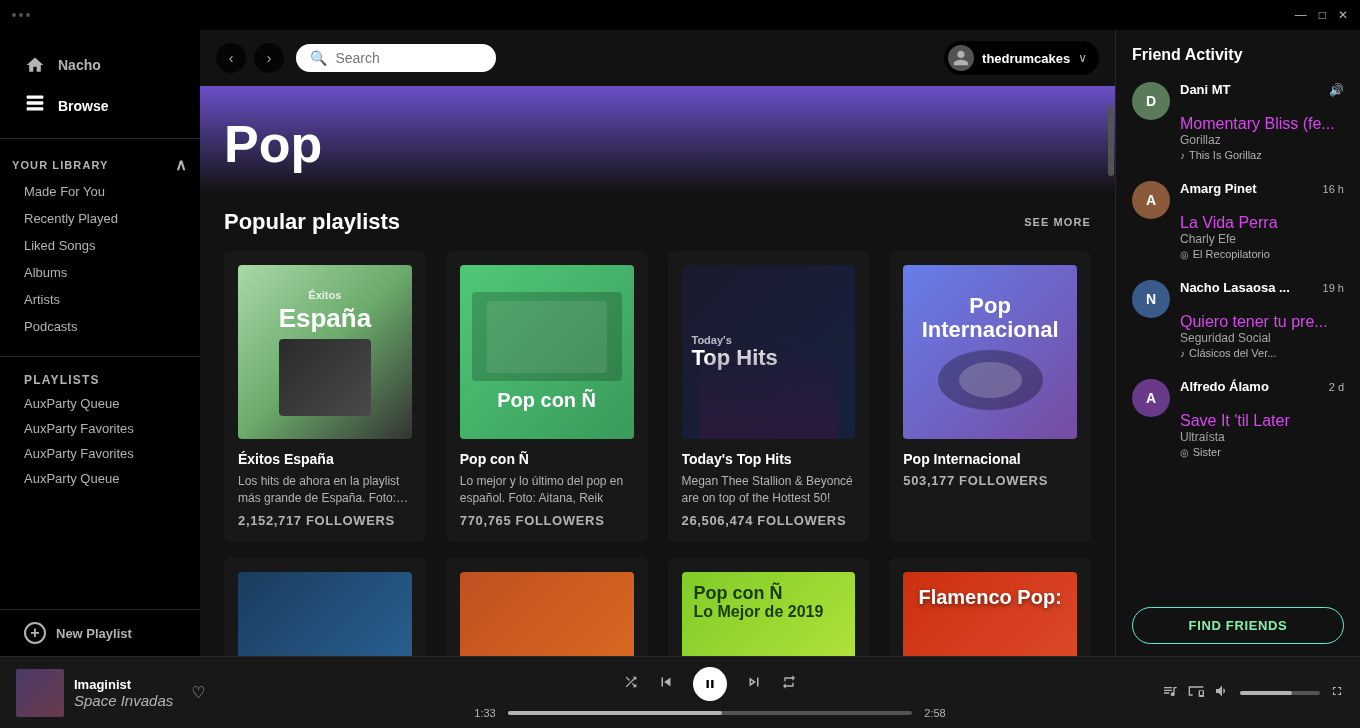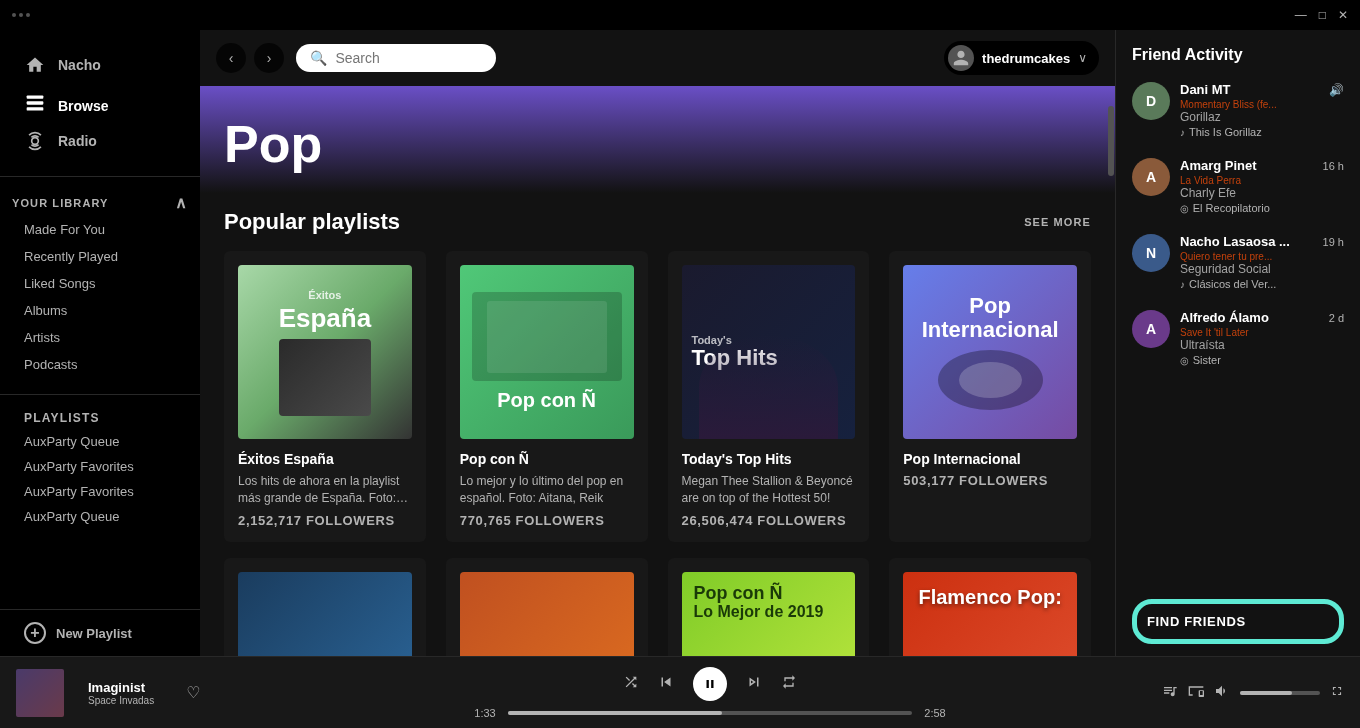--- a/index.html
+++ b/index.html
@@ -355,26 +355,26 @@
     .friend-name {
       font-size: 13px;
       font-weight: 700;
       color: #fff;
     }
     .friend-time {
       font-size: 11px;
       color: #b3b3b3;
     }
     .friend-track {
-      font-size: 10px;
-      color: #c2410c;
+      font-size: 16px;
+      color: #d946ef;
       white-space: nowrap;
       overflow: hidden;
       text-overflow: ellipsis;
-      margin-top: 2px;
+      margin-top: 18px;
     }
     .friend-artist {
       font-size: 12px;
       color: #a3a3a3;
       white-space: nowrap;
       overflow: hidden;
       text-overflow: ellipsis;
     }
     .friend-playlist-row {
       display: flex;
@@ -387,66 +387,68 @@
       font-size: 11px;
       color: #b3b3b3;
       white-space: nowrap;
       overflow: hidden;
       text-overflow: ellipsis;
     }
     .speaker-icon { font-size: 12px; color: #1db954; }
     .find-friends-btn {
       margin: 12px 16px;
       padding: 10px;
-      border: 5px solid #5eead4;
+      border: 1px solid #5eead4;
       border-radius: 20px;
+      text-align: center;
       font-size: 13px;
       font-weight: 700;
-      color: #ffffff;
+      color: #86efac;
       cursor: pointer;
       letter-spacing: 0.05em;
     }
     
     .now-playing-bar {
       height: 72px;
       background: #181818;
       border-top: 1px solid #282828;
       display: flex;
       align-items: center;
       padding: 0 16px;
       flex-shrink: 0;
     }
     .np-left {
       display: flex;
       align-items: center;
-      gap: 24px;
+      gap: 10px;
       width: 280px;
     }
     .np-album-art {
       width: 48px;
       height: 48px;
       border-radius: 2px;
       background: linear-gradient(135deg, #3a3a5a, #5a3a3a);
       flex-shrink: 0;
     }
     .np-track-info { min-width: 0; }
     .np-track-name {
       font-size: 13px;
       font-weight: 600;
       color: #fff;
       white-space: nowrap;
       overflow: hidden;
       text-overflow: ellipsis;
     }
     .np-artist {
-      font-size: 10px;
+      font-size: 15px;
       color: #b3b3b3;
       white-space: nowrap;
       overflow: hidden;
       text-overflow: ellipsis;
+      font-style: italic;
     }
     .np-heart {
       font-size: 16px;
       color: #b3b3b3;
       cursor: pointer;
       margin-left: 8px;
     }
     .np-center {
       flex: 1;
       display: flex;
@@ -587,29 +589,20 @@
       </div>
       <div class="sidebar-nav-item active">
         <div class="sidebar-icon">
           <svg width="20" height="20" viewBox="0 0 24 24" fill="currentColor">
             <rect x="2" y="3" width="20" height="4" rx="1"></rect>
             <rect x="2" y="10" width="20" height="4" rx="1"></rect>
             <rect x="2" y="17" width="20" height="4" rx="1"></rect>
           </svg>
         </div>
         <span>Browse</span>
-      </div>
-      <div class="sidebar-nav-item">
-        <div class="sidebar-icon">
-          <svg width="20" height="20" viewBox="0 0 24 24" fill="none" stroke="currentColor" stroke-width="2">
-            <circle cx="12" cy="12" r="4"></circle>
-            <path d="M4.9 4.9a10 10 0 0 1 14.2 0M7.7 7.7a6 6 0 0 1 8.6 0M16.3 16.3a6 6 0 0 1-8.6 0M19.1 19.1a10 10 0 0 1-14.2 0"></path>
-          </svg>
-        </div>
-        <span>Radio</span>
       </div>
     </div>
 
     <div class="divider"></div>
 
     <div class="library-section">
       <div class="your-library-header">
         <span>YOUR LIBRARY</span>
         <span style="font-size:16px; cursor:pointer;">∧</span>
       </div>

